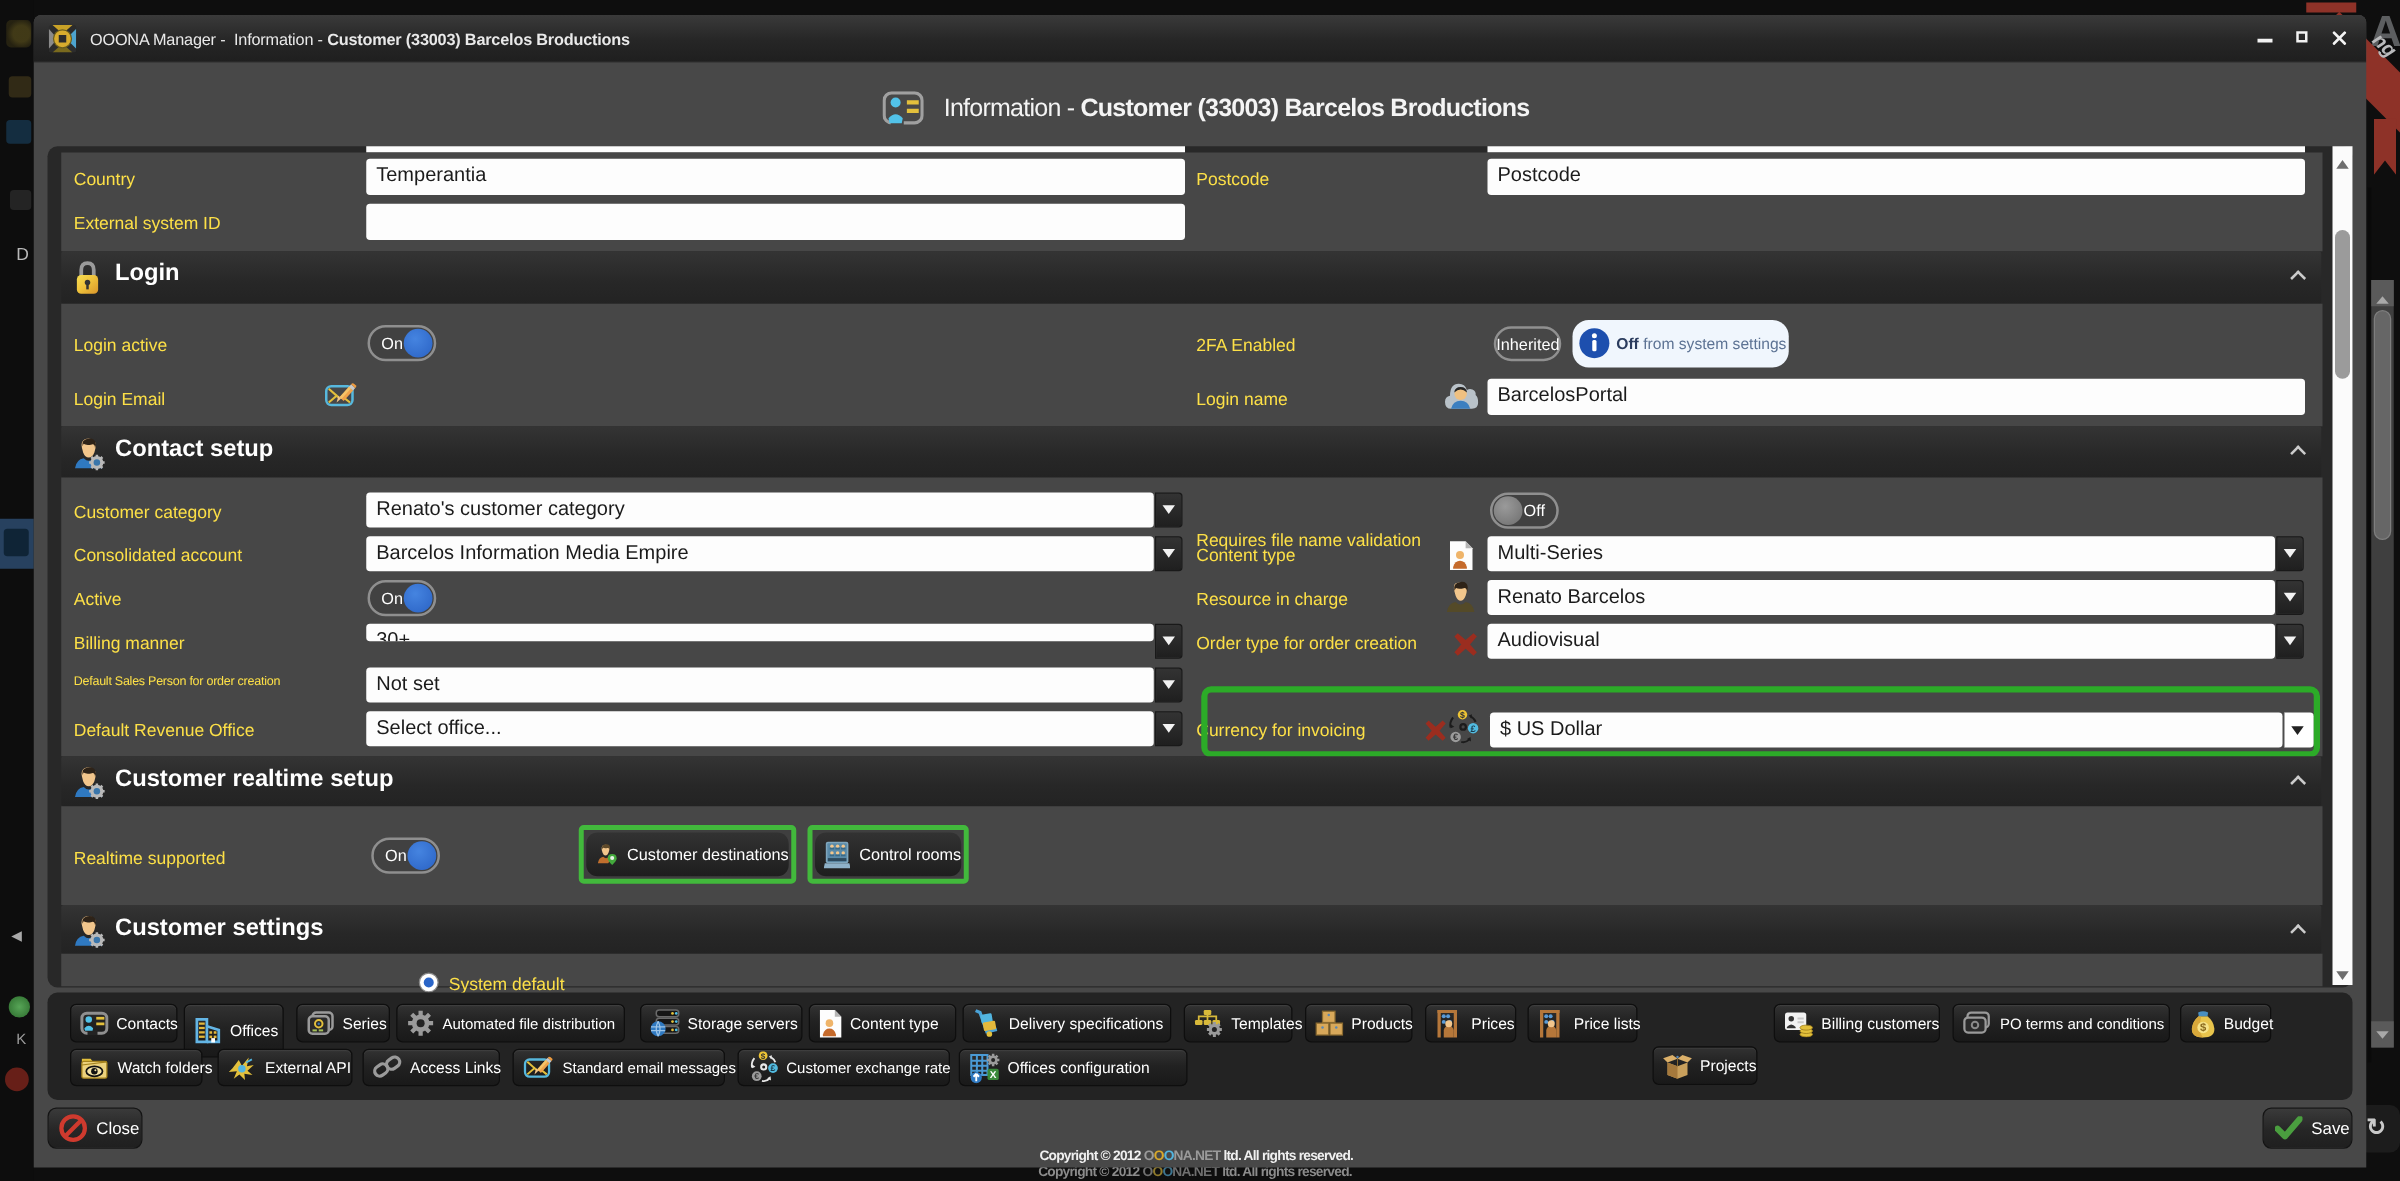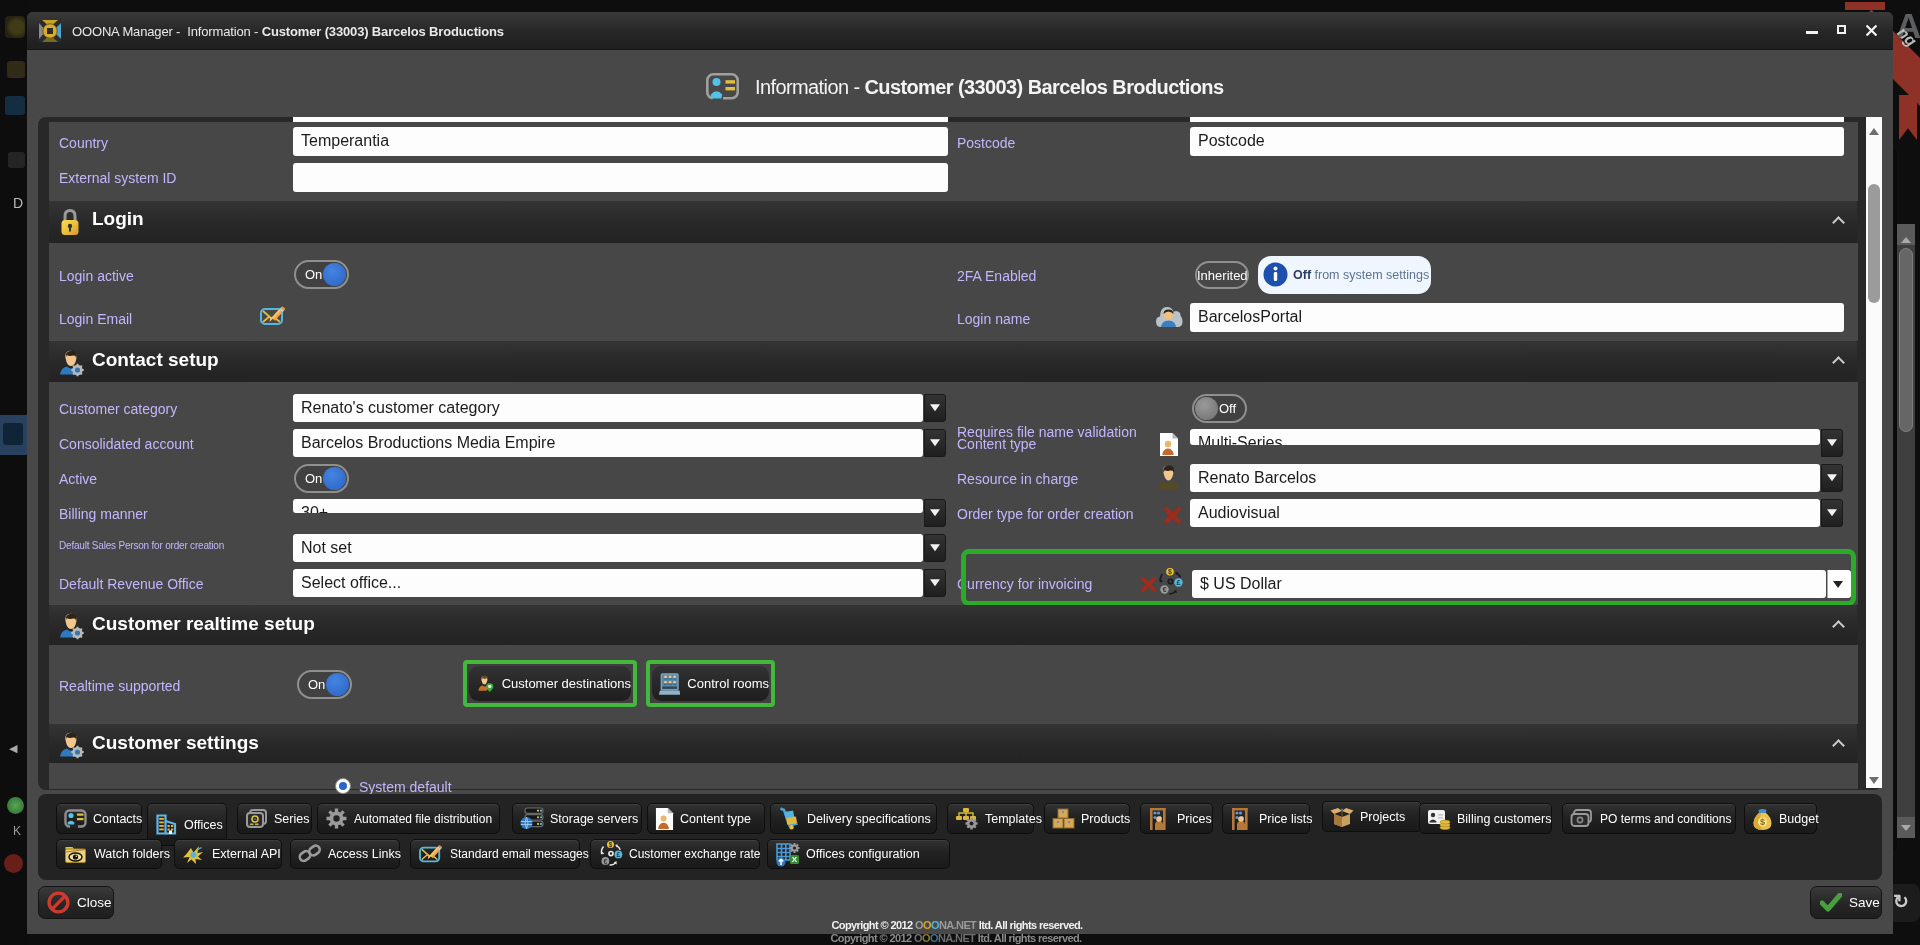--- a/index.html
+++ b/index.html
@@ -5,21 +5,21 @@
 *{margin:0;padding:0;box-sizing:border-box}
 html,body{width:1920px;height:945px;overflow:hidden;background:#0e0e0e;font-family:"Liberation Sans",sans-serif}
 .abs{position:absolute}
 #win{position:absolute;left:27px;top:12px;width:1866px;height:922px;background:#484848;border-radius:6px 6px 0 0}
 #tbar{position:absolute;left:0;top:0;width:1866px;height:38px;background:linear-gradient(#3a3a3a,#262626 55%,#1f1f1f);border-radius:6px 6px 0 0;border-bottom:1px solid #171717}
 #tbar .ttl{position:absolute;left:45px;top:12px;font-size:13px;color:#e9e9e9;white-space:nowrap;letter-spacing:-0.15px}
 .wbtn{position:absolute;top:0;height:38px;width:30px}
 .seCbar{position:absolute;background:linear-gradient(#343434,#272727 60%,#232323);border-radius:2px}
 .sbody{position:absolute;background:#474747}
 .bart{position:absolute;font-size:19px;font-weight:bold;color:#fff;white-space:nowrap}
-.lab{position:absolute;font-size:14px;color:#c4b5fd;white-space:nowrap}
+.lab{position:absolute;font-size:14px;color:#fde047;white-space:nowrap}
 .inp{position:absolute;background:#fdfdfd;border-radius:3px;font-size:16px;color:#1b1b1b;line-height:28px;padding-left:8px;white-space:nowrap;overflow:hidden}
 .ddb{position:absolute;width:22px;background:linear-gradient(#333,#1f1f1f);border-radius:0 3px 3px 0;border:1px solid #191919}
 .ddb:after{content:"";position:absolute;left:50%;top:50%;transform:translate(-50%,-32%);border:5.5px solid transparent;border-top:7px solid #f2f2f2}
 .tog{position:absolute;width:55px;height:29px;border:2px solid #8f8f8f;border-radius:15px;background:#414141}
 .tog .kn{position:absolute;top:1px;width:23px;height:23px;border-radius:50%}
 .tog .tx{position:absolute;top:5px;font-size:13px;color:#fff}
 .chev{position:absolute;width:12px;height:12px}
 .chev:after{content:"";position:absolute;left:1px;top:3px;width:7px;height:7px;border-left:2px solid #ccc;border-top:2px solid #ccc;transform:rotate(45deg)}
 .tb{position:absolute;height:29px;background:linear-gradient(#323232,#222 45%,#191919);border:1px solid #0e0e0e;border-radius:5px;color:#fff;font-size:12.5px;display:flex;align-items:center;white-space:nowrap;box-shadow:inset 0 1px 0 rgba(255,255,255,.06)}
 .tb svg{margin:0 6px 0 7px;flex:0 0 auto}
@@ -182,30 +182,30 @@
 <div class="sbody" style="left:21.5px;top:370px;width:1809px;height:223px"></div>
 <div class="lab" style="left:32px;top:389px">Customer category</div>
 <div class="inp" style="left:266px;top:382px;width:630px;height:28px">Renato's customer category</div>
 <div class="ddb" style="left:897px;top:382px;height:28px"></div>
 <div class="lab" style="left:930px;top:412px">Requires file name validation</div>
 <div class="tog" style="left:1165px;top:382px">
       <span class="kn" style="left:1px;background:radial-gradient(circle at 40% 35%,#9a9a9a,#6e6e6e)"></span>
       <span class="tx" style="right:9px">Off</span>
     </div>
 <div class="lab" style="left:32px;top:424px">Consolidated account</div>
-<div class="inp" style="left:266px;top:417px;width:630px;height:28px">Barcelos Broductions Media Empire</div>
+<div class="inp" style="left:266px;top:417px;width:630px;height:28px">Barcelos Information Media Empire</div>
 <div class="ddb" style="left:897px;top:417px;height:28px"></div>
 <div class="lab" style="left:930px;top:424px">Content type</div>
 <svg class="abs" style="left:1132px;top:420px" width="20" height="25" viewBox="0 0 20 25">
  <path d="M1 1 L13.5 1 L19 6.5 L19 24 L1 24 Z" fill="#fdfdfd"></path>
  <path d="M13.5 1 L13.5 6.5 L19 6.5 Z" fill="#b5b5b5"></path>
  <circle cx="9" cy="12" r="3.2" fill="#efb469"></circle>
  <path d="M3.5 21.5 Q5 16.5 9 16.5 Q13 16.5 14.5 21.5 L14.5 23 L3.5 23 Z" fill="#c56a2b"></path>
 </svg>
-<div class="inp" style="left:1163px;top:417px;width:630px;height:16px">Multi-Series</div>
+<div class="inp" style="left:1163px;top:417px;width:630px;height:28px">Multi-Series</div>
 <div class="ddb" style="left:1794px;top:417px;height:28px"></div>
 <div class="lab" style="left:32px;top:459px">Active</div>
 <div class="tog" style="left:267px;top:452px">
       <span class="tx" style="left:9px">On</span>
       <span class="kn" style="right:1px;background:radial-gradient(circle at 40% 35%,#4584e0,#2a62c4)"></span>
     </div>
 <div class="lab" style="left:930px;top:459px">Resource in charge</div>
 <svg class="abs" style="left:1129px;top:452px" width="25" height="26" viewBox="0 0 25 26">
  <path d="M8 3 Q13.5 0.5 16 3.8 Q18.5 5 17.5 9 L16.5 12.5 Q15 16.5 12.5 16.5 Q10 16.5 8.5 12.5 L7.5 9 Q6.5 5 8 3 Z" fill="#f2c68c"></path>
  <path d="M7.5 8.5 Q6 2.5 12.5 1.5 Q18 1 18.2 6 Q18.3 8 17.5 9.5 Q17.5 6 15 6.5 Q11 7.5 8.8 6.3 Q8.2 7.2 7.5 8.5 Z" fill="#2e2318"></path>
@@ -492,21 +492,21 @@
           <circle cx="7" cy="6" r="1.6"></circle>
           <circle cx="10.5" cy="6" r="1.6"></circle>
           <circle cx="7" cy="10.5" r="1.6"></circle>
           <circle cx="12" cy="10.5" r="1.6"></circle>
         </g>
         <path d="M7 17 Q8 13.5 11 13.5 Q14 13.5 15 17 L15 23 L7 23 Z" fill="#b5773a"></path>
         <circle cx="11" cy="12" r="2.8" fill="#f2c68c"></circle>
       </svg>
  <span>Price lists</span>
     </div>
-<div class="tb" style="left:1295px;top:789px;width:100px;height:31px">
+<div class="tb" style="left:1295px;top:825px;width:84px;height:31px">
  <svg width="24" height="22" viewBox="0 0 24 22">
         <path d="M4 8 L12 11 L20 8 L20 18 L12 21 L4 18 Z" fill="#c9a05c"></path>
         <path d="M4 8 L12 11 L12 21 L4 18 Z" fill="#a5793c"></path>
         <path d="M4 8 L0.5 4.5 L8 2 L12 5 Z" fill="#dbb06a"></path>
         <path d="M20 8 L23.5 4.5 L16 2 L12 5 Z" fill="#dbb06a"></path>
         <path d="M12 11 L12 5" stroke="#8a6a30" stroke-width=".8"></path>
         <circle cx="12" cy="3.5" r="1" fill="#5a87b5"></circle>
       </svg>
  <span>Projects</span>
     </div>

